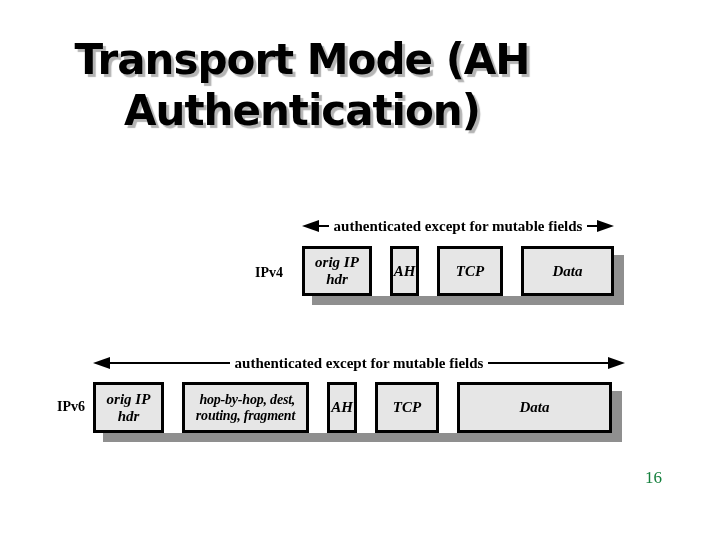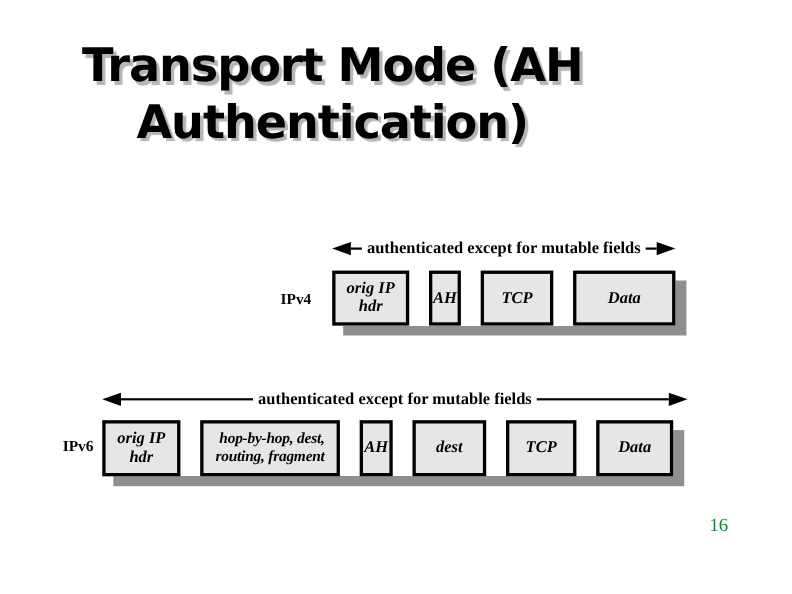--- a/index.html
+++ b/index.html
@@ -140,20 +140,19 @@
   </div>
 
   <div class="plabel" id="ipv6-label">IPv6</div>
 
   <div class="boxes" id="ipv6-boxes">
     <div class="cell c0">orig IP
 hdr</div>
     <div class="cell c1 tight">hop-by-hop, dest,
 routing, fragment</div>
     <div class="cell c2">AH</div>
-    <div class="cell c3">dest</div>
     <div class="cell c4">TCP</div>
     <div class="cell grow">Data</div>
   </div>
 
   <div class="page-number">16</div>
 
 </div>
 
 </body></html>

